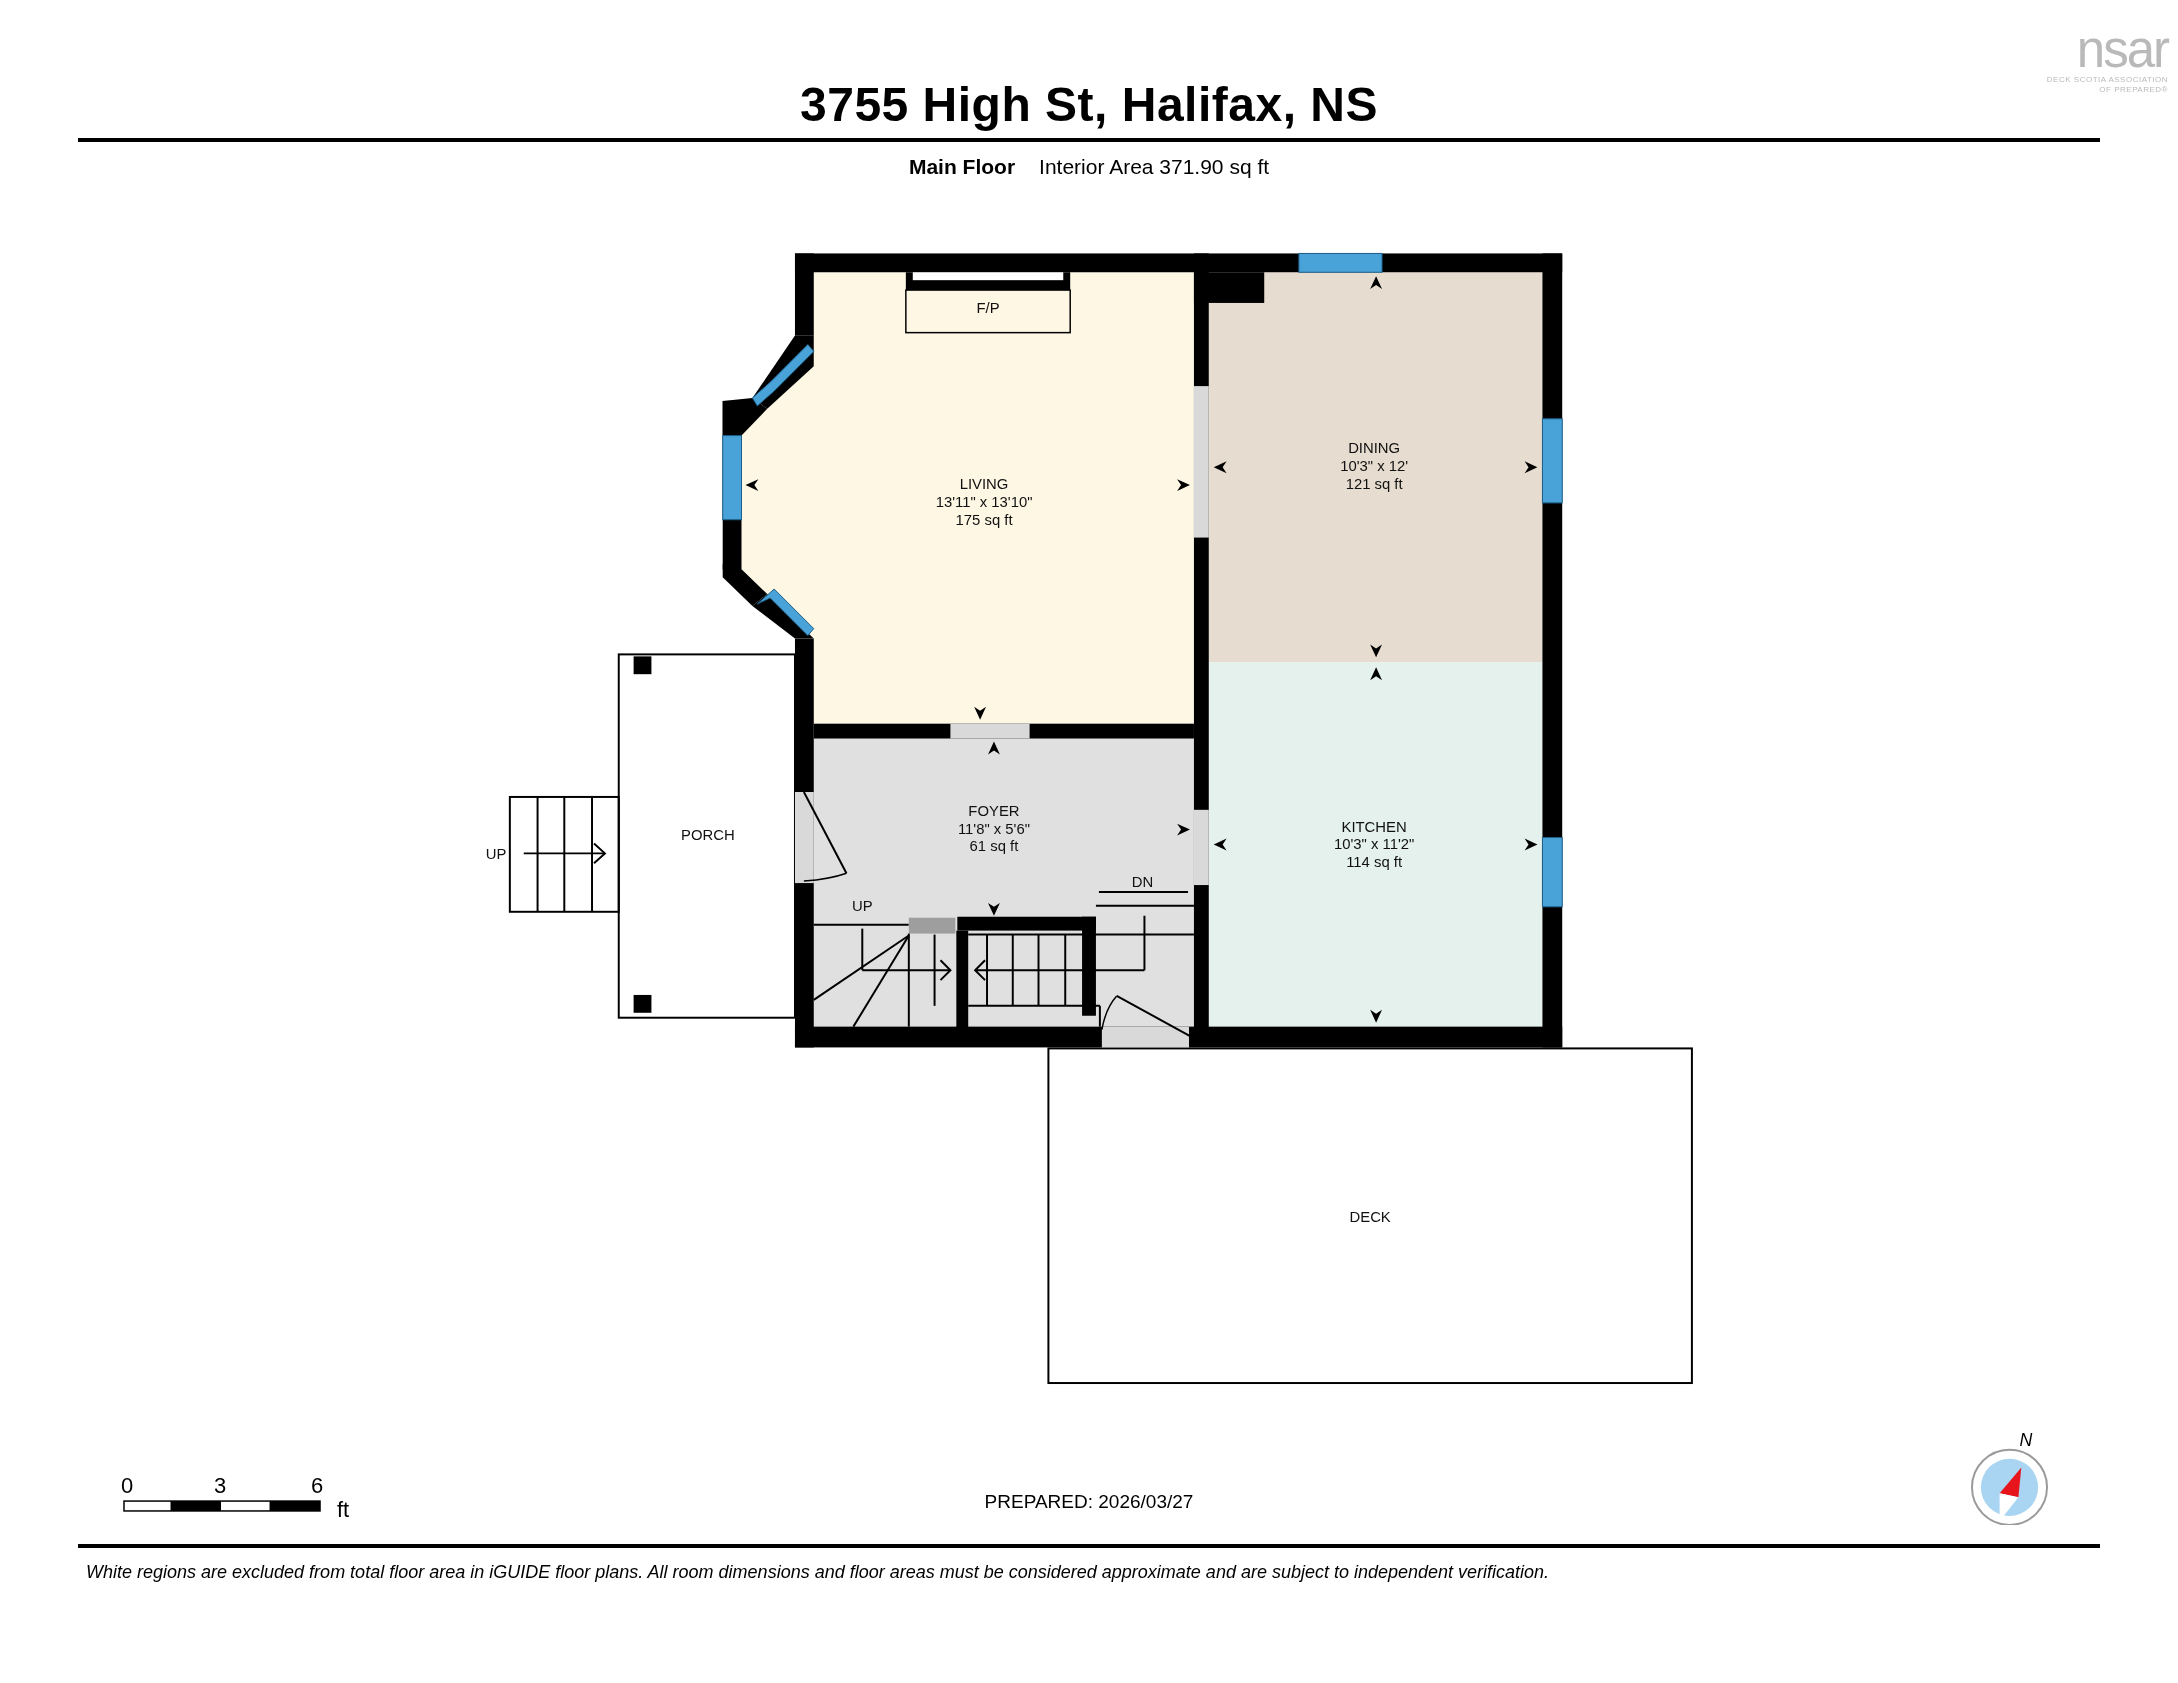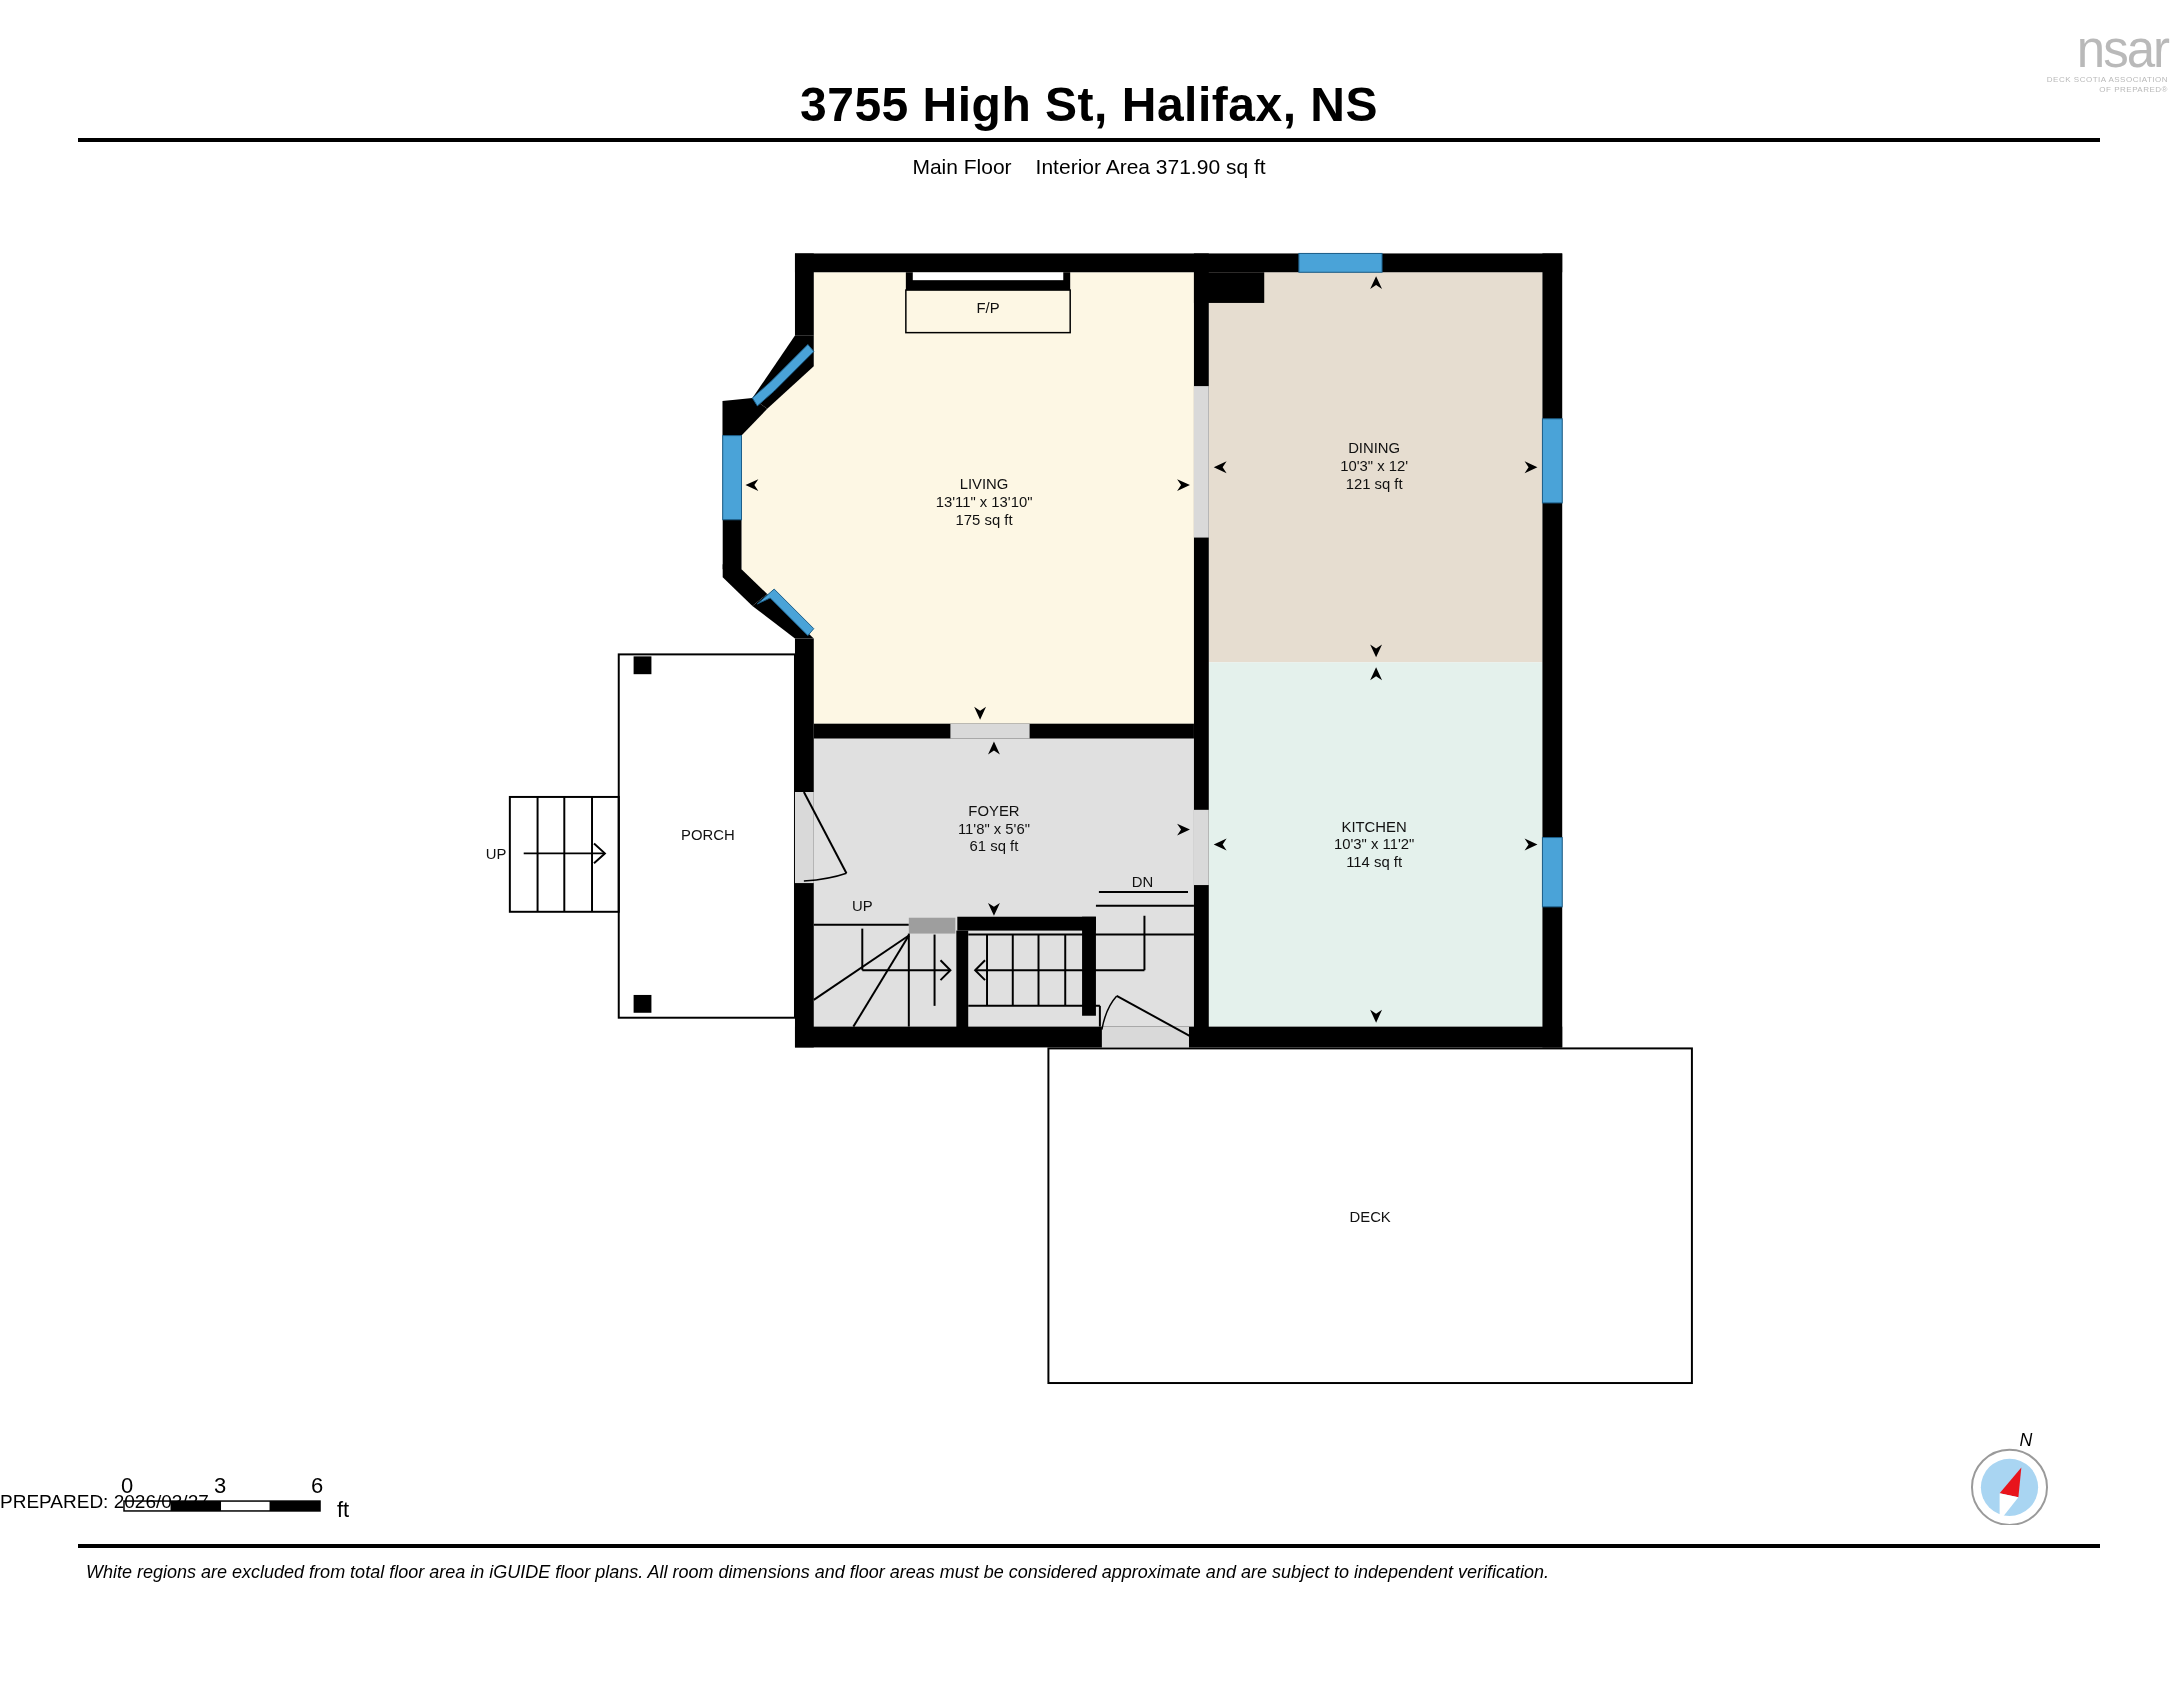--- a/index.html
+++ b/index.html
@@ -1,29 +1,29 @@
 <!DOCTYPE html>
 <html><head>
 <meta charset="utf-8">
 <style>
   html,body{margin:0;padding:0;background:#fff;}
   body{width:2178px;height:1683px;position:relative;overflow:hidden;font-family:"Liberation Sans",sans-serif;color:#000;}
   .abs{position:absolute;}
   #title{left:0;width:2178px;top:77px;text-align:center;font-size:48px;font-weight:bold;letter-spacing:0.5px;}
   #rule-top{left:78px;width:2022px;top:138px;height:4px;background:#000;}
   #subtitle{left:0;width:2178px;top:155px;text-align:center;font-size:21px;}
-  #subtitle b{font-weight:normal;margin-right:24px;}
+  #subtitle b{font-weight:bold;margin-right:24px;}
   #logo{left:2005px;top:24px;width:163px;height:75px;color:#b9b9b9;text-align:right;}
   #logo .mark{font-size:51px;letter-spacing:-2px;line-height:51px;font-weight:normal;}
   #logo .sub{font-size:8px;line-height:10px;letter-spacing:0.5px;}
   #plan{left:0;top:0;width:2178px;height:1683px;}
   .lbl{font-family:"Liberation Sans",sans-serif;font-size:15px;fill:#111;text-anchor:middle;}
   #scalebar{left:119px;top:1473px;width:238px;height:59px;}
   #scale-labels span{position:absolute;top:0;font-size:22px;}
-  #prepared{left:0;width:2178px;top:1491px;font-size:19px;}
+  #prepared{left:0;width:2178px;top:1491px;text-align:center;font-size:19px;}
   #compass{left:1970px;top:1426px;width:79px;height:99px;}
   #rule-bottom{left:78px;width:2022px;top:1544px;height:4px;background:#000;}
   #disclaimer{left:86px;top:1562px;font-size:18px;font-style:italic;}
 </style>
 </head>
 <body>
 
 <div id="title" class="abs">3755 High St, Halifax, NS</div>
 <div id="rule-top" class="abs"></div>
 <div id="subtitle" class="abs"><b>Main Floor</b><span>Interior Area 371.90 sq ft</span></div>

